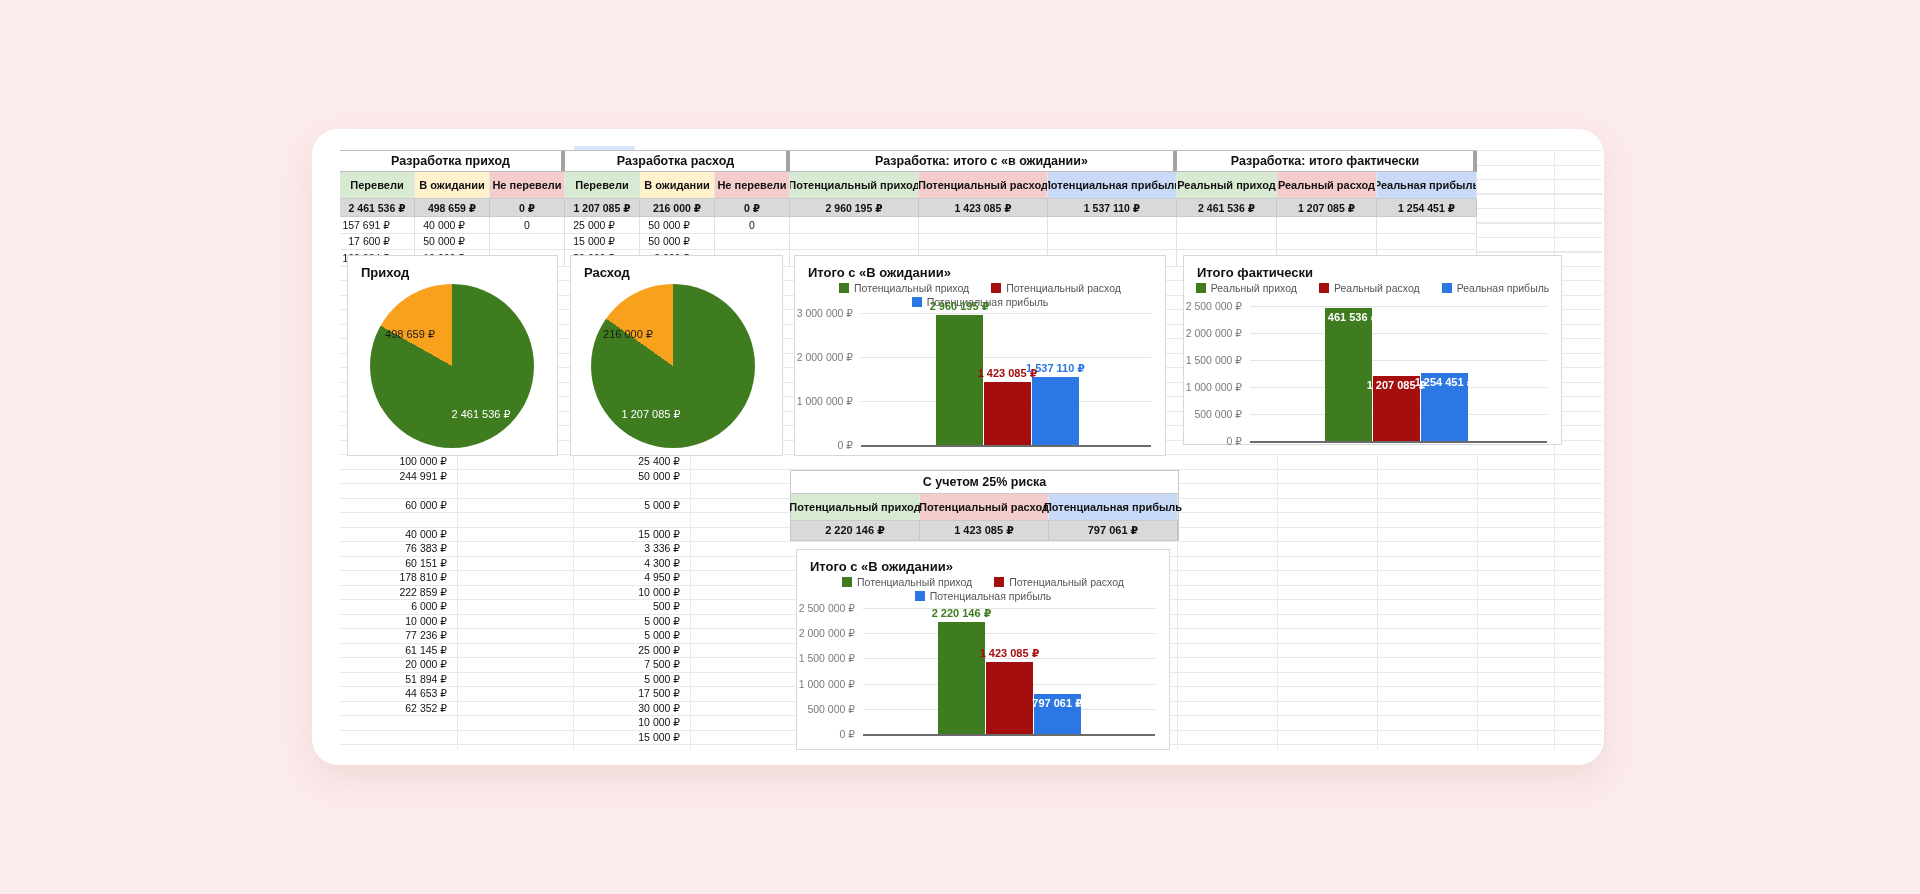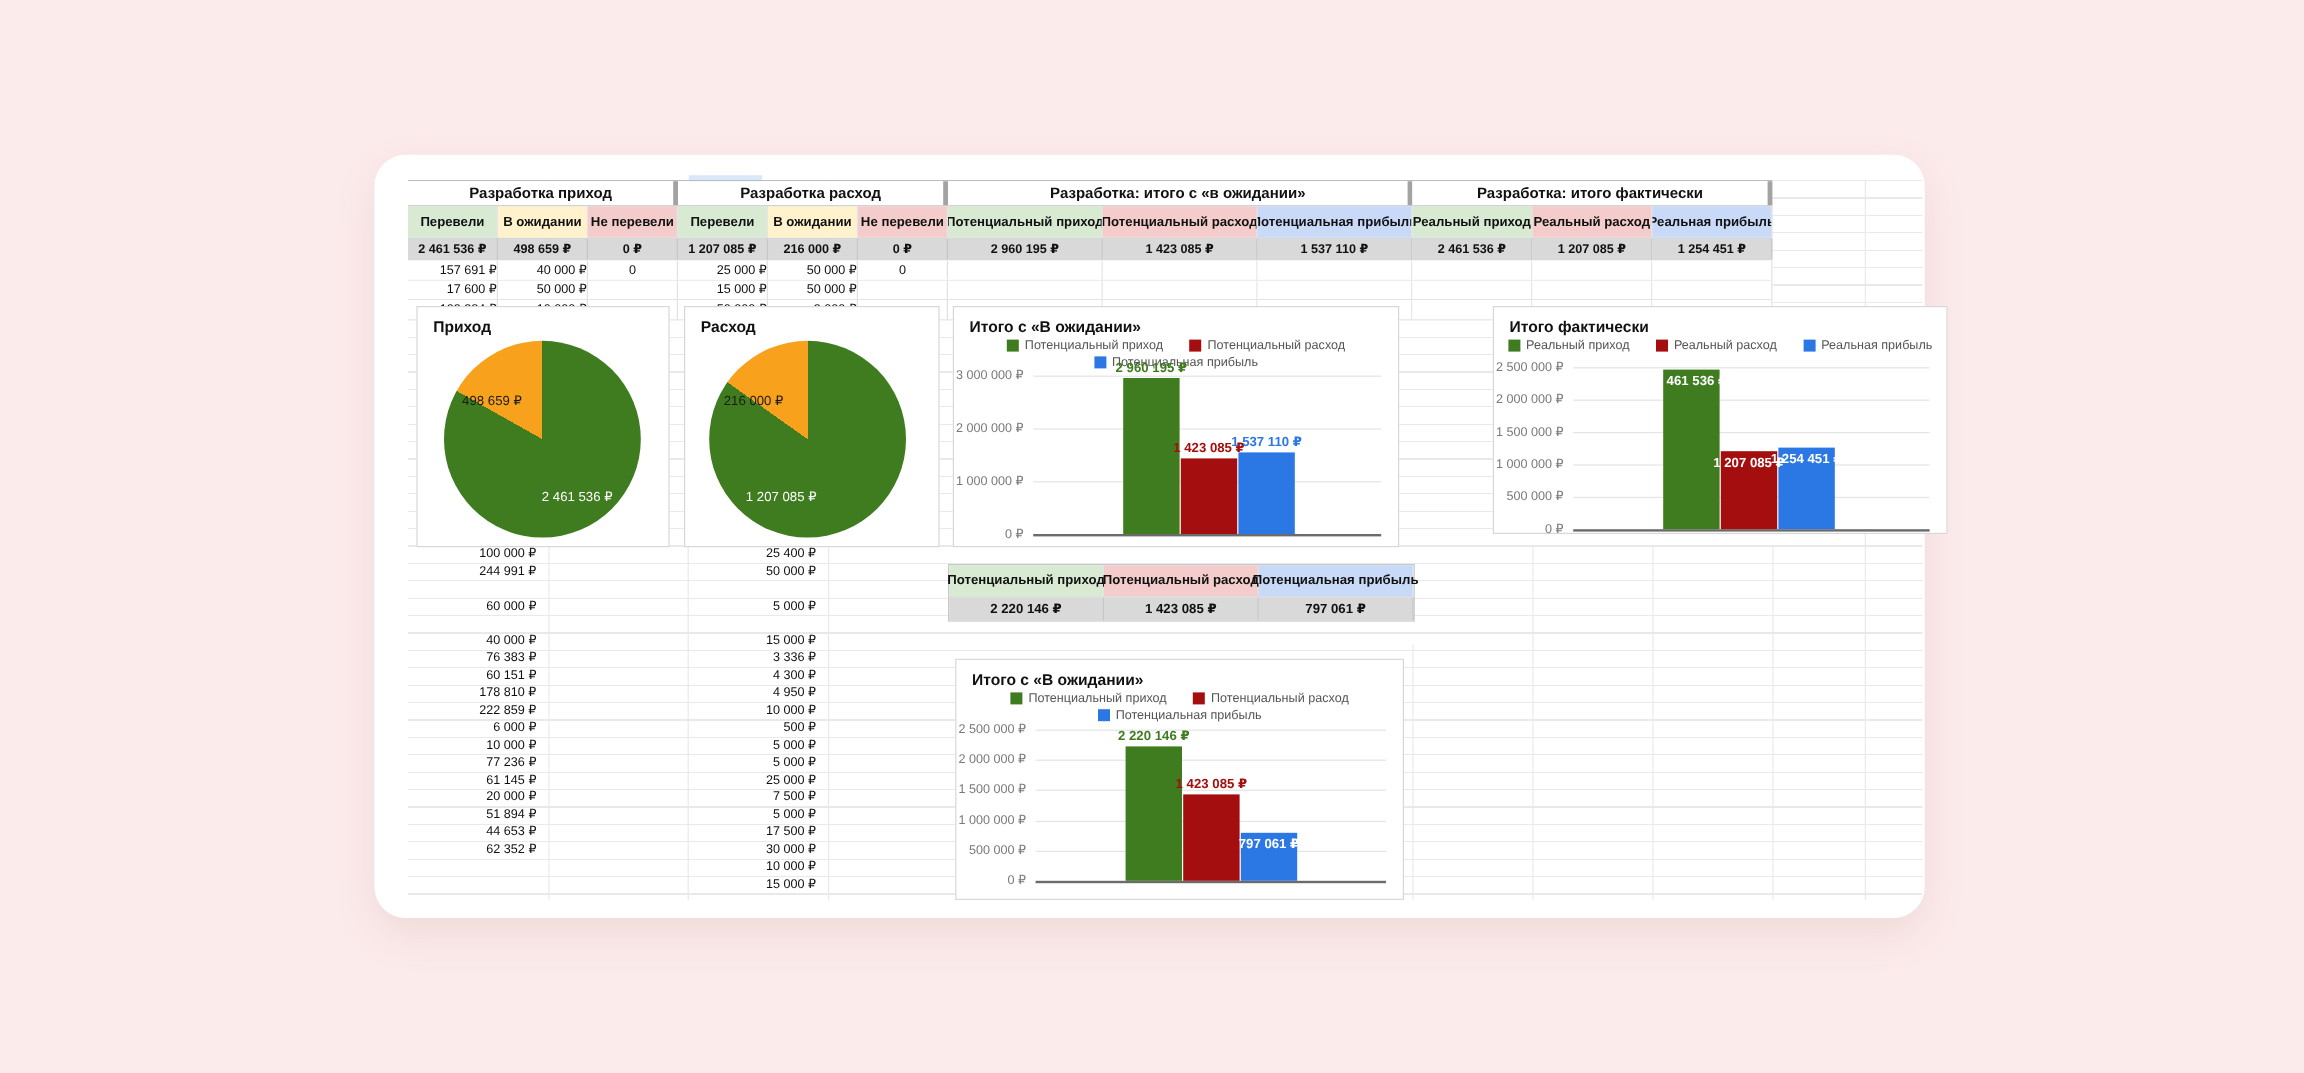--- a/index.html
+++ b/index.html
@@ -27,21 +27,21 @@
   .top-table{position:absolute;left:28px;top:21px;border-top:1px solid #b9bdc1;}
   .tt-row{display:grid;}
   .tt-groups{grid-template-columns:225px 225px 387px 300px;height:20px;border-bottom:1px solid #b9bdc1;}
   .tt-gcell{display:flex;align-items:center;justify-content:center;font-size:12.5px;font-weight:bold;background:#fff;border-right:4px solid #a3a3a3;white-space:nowrap;overflow:hidden;}
   .cols12{grid-template-columns:75px 75px 75px 75px 75px 75px 129px 129px 129px 100px 100px 100px;}
   .tt-heads{height:26px;border-bottom:1px solid #c9cbcd;}
   .tt-hcell{display:flex;align-items:center;justify-content:center;font-size:11px;font-weight:bold;border-right:1px solid #e3e5e6;white-space:nowrap;overflow:hidden;padding:0 1px;}
   .tt-sum{height:17px;border-bottom:1px solid #c9cbcd;}
   .tt-scell{display:flex;align-items:center;justify-content:center;font-size:10.5px;font-weight:bold;background:#d9d9d9;border-right:1px solid #c4c6c8;white-space:nowrap;overflow:hidden;}
   .tt-data{height:15.5px;border-bottom:1px solid #e3e4e5;}
-  .tt-dcell{display:flex;align-items:center;justify-content:flex-end;padding-right:0;font-size:10.5px;background:#fff;border-right:1px solid #e0e1e2;white-space:nowrap;overflow:hidden;}
+  .tt-dcell{display:flex;align-items:center;justify-content:flex-end;padding-right:24px;font-size:10.5px;background:#fff;border-right:1px solid #e0e1e2;white-space:nowrap;overflow:hidden;}
   .tt-dcell.center{justify-content:center;padding-right:0;}
   
   .box{position:absolute;background:#fff;border:1px solid #d8d8d8;box-sizing:border-box;}
   .box-title{position:absolute;left:13px;top:9px;font-size:13px;font-weight:bold;white-space:nowrap;}
   .pie{position:absolute;border-radius:50%;}
   .pie-label{position:absolute;font-size:11px;transform:translate(-50%,-50%);white-space:nowrap;}
   .pie-label.light{color:#ffffff;}
   .pie-label.dark{color:#1b1b1b;}
   .legend{position:absolute;left:0;right:0;display:flex;flex-direction:column;align-items:center;z-index:2;}
   .legend-row{display:flex;justify-content:center;gap:22px;height:14px;align-items:center;}
@@ -202,21 +202,21 @@
       <div class="gridline" style="top: 57px; width: 290px;"></div>
       <div class="baseline" style="top: 189px; width: 290px;"></div>
       <div class="bar" style="left: 141px; width: 47px; top: 58.7514px; height: 130.249px; background: rgb(62, 124, 31);"></div>
       <div class="bar-label" style="left: 164.5px; top: 43.7514px; color: rgb(62, 124, 31);">2 960 195 ₽</div>
       <div class="bar" style="left: 189px; width: 47px; top: 126.384px; height: 62.6157px; background: rgb(165, 14, 14);"></div>
       <div class="bar-label" style="left: 212.5px; top: 111.384px; color: rgb(165, 14, 14);">1 423 085 ₽</div>
       <div class="bar" style="left: 237px; width: 47px; top: 121.367px; height: 67.6328px; background: rgb(43, 120, 228);"></div>
       <div class="bar-label" style="left: 260.5px; top: 106.367px; color: rgb(43, 120, 228);">1 537 110 ₽</div>
     </div>
 
-  <div class="box" id="bar2" style="left:932px;top:126px;width:379px;height:190px;">
+  <div class="box" id="bar2" style="left:871px;top:126px;width:379px;height:190px;">
     <div class="box-title">Итого фактически</div>
   <div class="legend" style="top: 25px;">
         <div class="legend-row">
           <div class="legend-item">
             <span class="sq" style="background: rgb(62, 124, 31);"></span>
             <span>Реальный приход</span>
           </div>
           <div class="legend-item">
             <span class="sq" style="background: rgb(165, 14, 14);"></span>
             <span>Реальный расход</span>
@@ -284,20 +284,21 @@
       <div class="val-cell">25 000 ₽</div>
       <div class="val-cell">7 500 ₽</div>
       <div class="val-cell">5 000 ₽</div>
       <div class="val-cell">17 500 ₽</div>
       <div class="val-cell">30 000 ₽</div>
       <div class="val-cell">10 000 ₽</div>
       <div class="val-cell">15 000 ₽</div>
     </div>
 
   <div class="risk">
+    <div class="risk-title">С учетом 25% риска</div>
     <div class="risk-heads">
         <div class="risk-hcell" style="background: rgb(217, 234, 211);">Потенциальный приход</div>
         <div class="risk-hcell" style="background: rgb(244, 204, 204);">Потенциальный расход</div>
         <div class="risk-hcell" style="background: rgb(201, 218, 248);">Потенциальная прибыль</div>
       </div>
     <div class="risk-vals">
         <div class="risk-vcell">2 220 146 ₽</div>
         <div class="risk-vcell">1 423 085 ₽</div>
         <div class="risk-vcell">797 061 ₽</div>
       </div>

